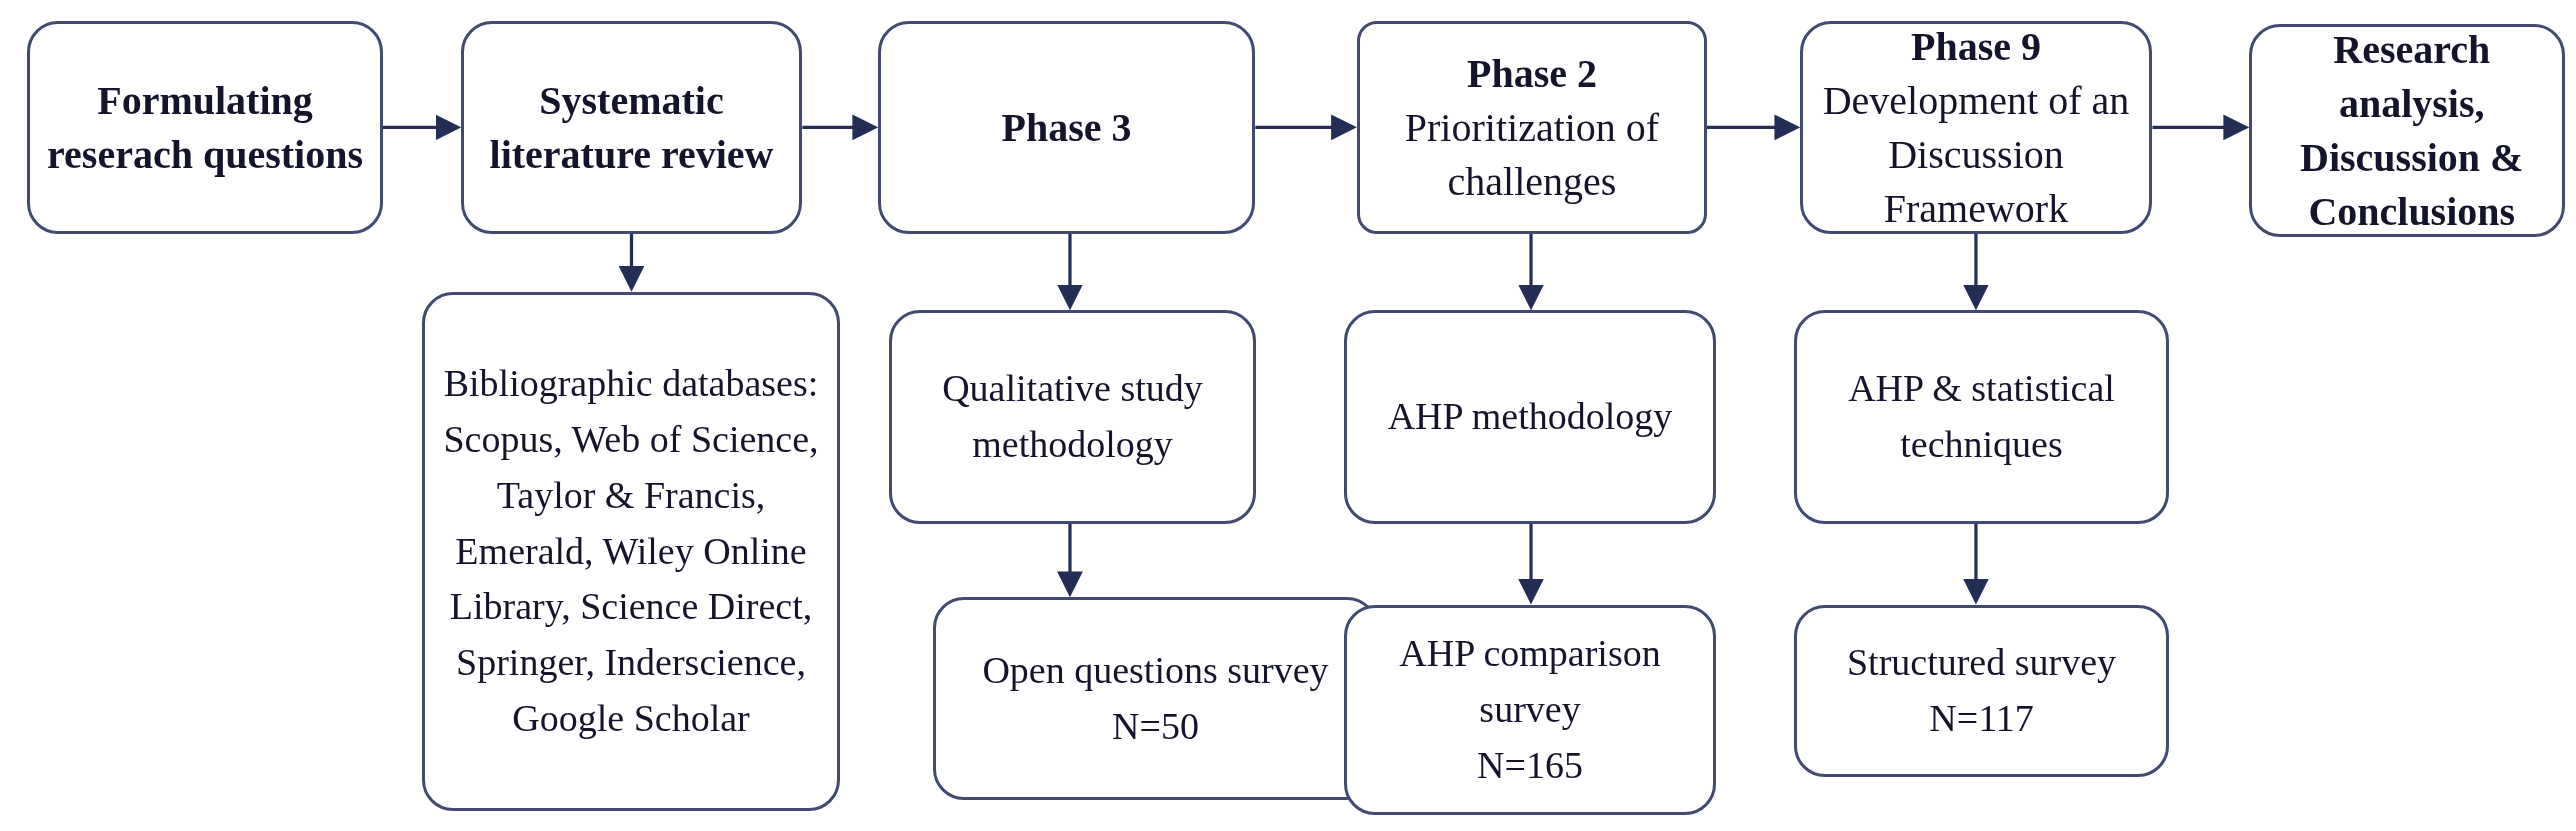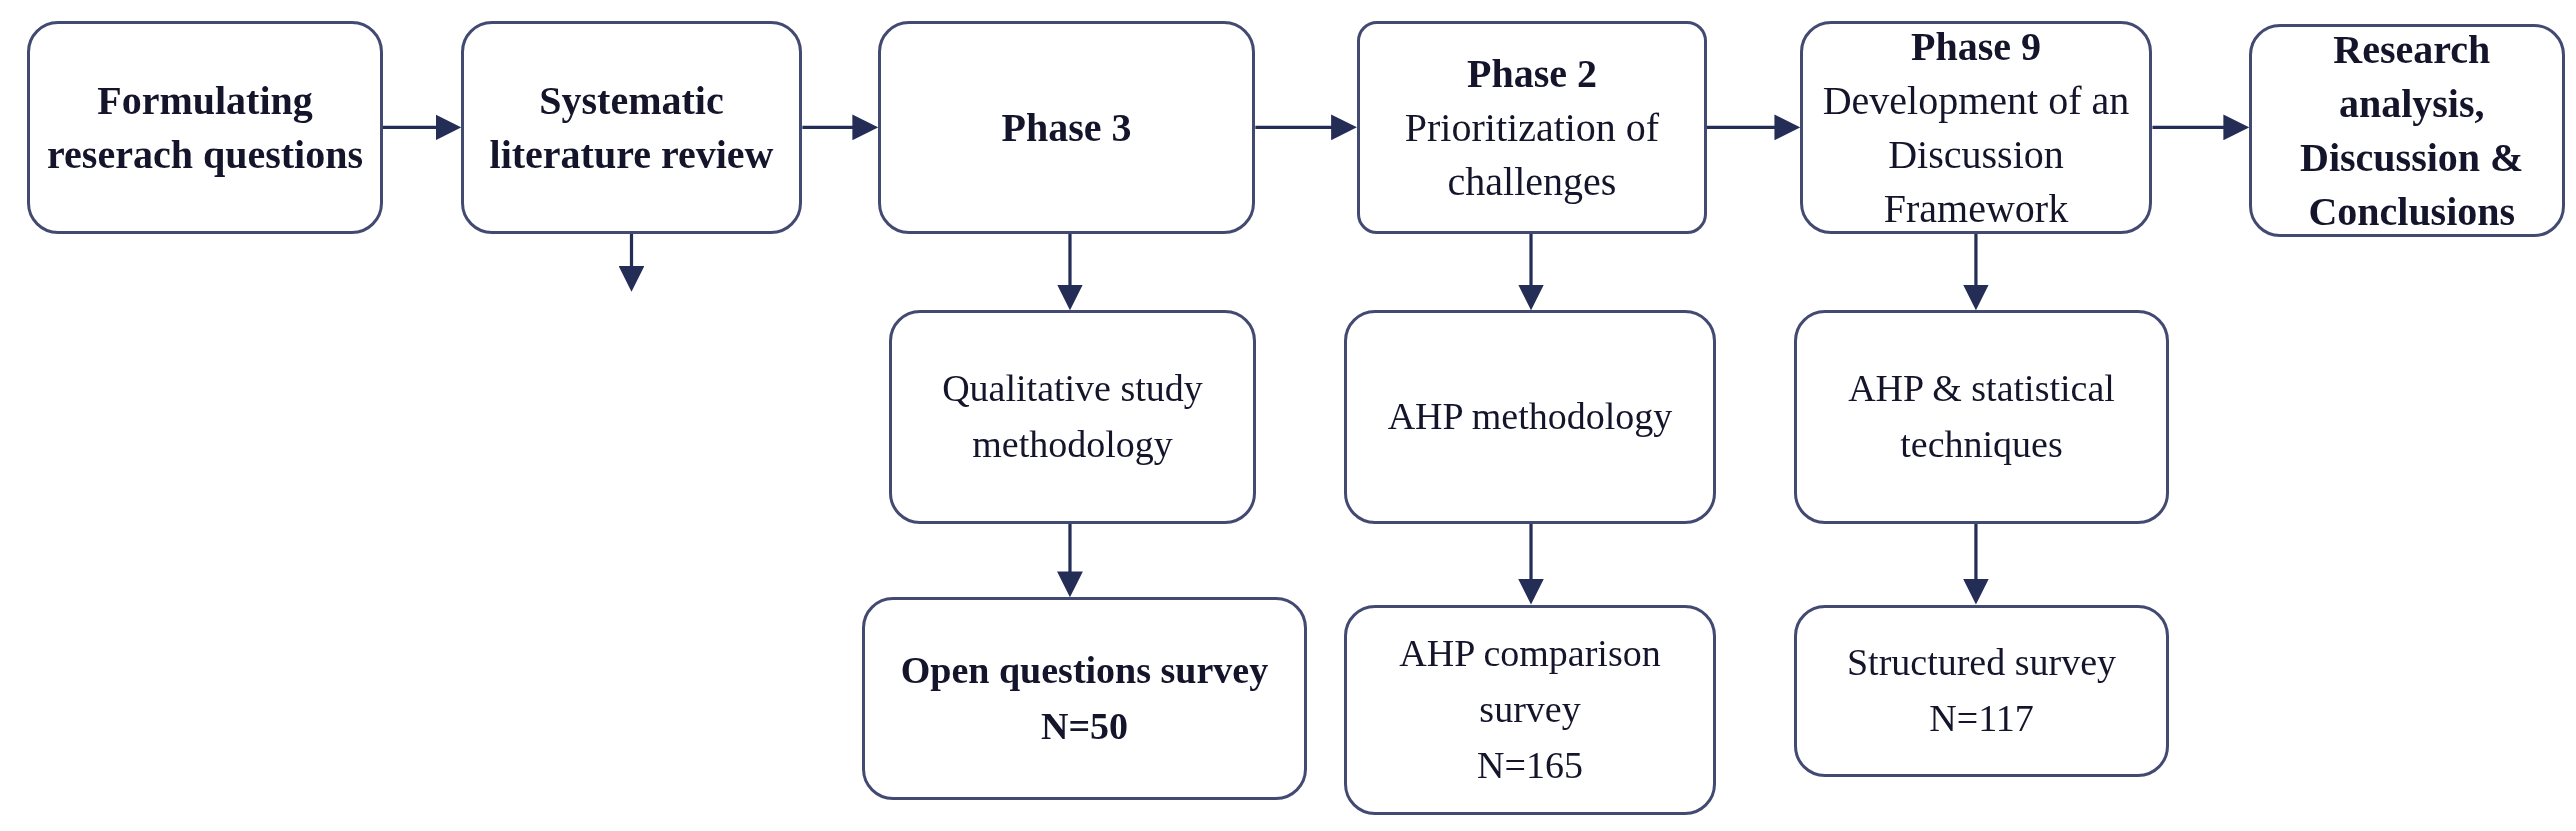--- a/index.html
+++ b/index.html
@@ -50,21 +50,21 @@
   .b-slr         { left: 461px;  top: 21px; width: 341px; height: 213px; }
   .b-phase1      { left: 878px; top: 21px; width: 377px; height: 213px; }
   .b-phase2      { left: 1357px; top: 21px; width: 350px; height: 213px; border-radius: 20px; }
   .b-phase3      { left: 1800px; top: 21px; width: 352px; height: 213px; }
   .b-conclusions { left: 2249px; top: 24px; width: 316px; height: 213px; padding-left: 24px; }
   
   .b-biblio { left: 422px;  top: 292px; width: 418px; height: 519px; }
   .b-p1mid  { left: 889px; top: 310px; width: 367px; height: 214px; text-align: center; }
   .b-p2mid  { left: 1344px; top: 310px; width: 372px; height: 214px; }
   .b-p3mid  { left: 1794px; top: 310px; width: 375px; height: 214px; }
-  .b-p1low  { left: 862px; top: 597px; width: 445px; height: 203px; font-weight: bold; }
+  .b-p1low  { left: 933px; top: 597px; width: 445px; height: 203px; }
   .b-p2low  { left: 1344px; top: 605px; width: 372px; height: 210px; }
   .b-p3low  { left: 1794px; top: 605px; width: 375px; height: 172px; justify-content: center; }
 </style>
 </head>
 <body>
 
 <div class="canvas">
 
   <svg class="arrows" xmlns="http://www.w3.org/2000/svg" viewBox="0 0 3195 1031" width="2576" height="831">
     <defs>
@@ -105,20 +105,23 @@
 
   <div class="box r1 b-phase3">
     <div class="phase-heading">Phase 9</div>
     <div>Development of an Discussion Framework</div>
   </div>
 
   <div class="box r1 bold b-conclusions">
     <span>Research analysis, Discussion &amp; Conclusions</span>
   </div>
 
+  <div class="box r2 b-biblio">
+    <span>Bibliographic databases: Scopus, Web of Science, Taylor &amp; Francis, Emerald, Wiley Online Library, Science Direct, Springer, Inderscience, Google Scholar</span>
+  </div>
 
   <div class="box r2 b-p1mid">
     <span>Qualitative study methodology</span>
   </div>
 
   <div class="box r2 b-p2mid">
     <span>AHP methodology</span>
   </div>
 
   <div class="box r2 b-p3mid">

